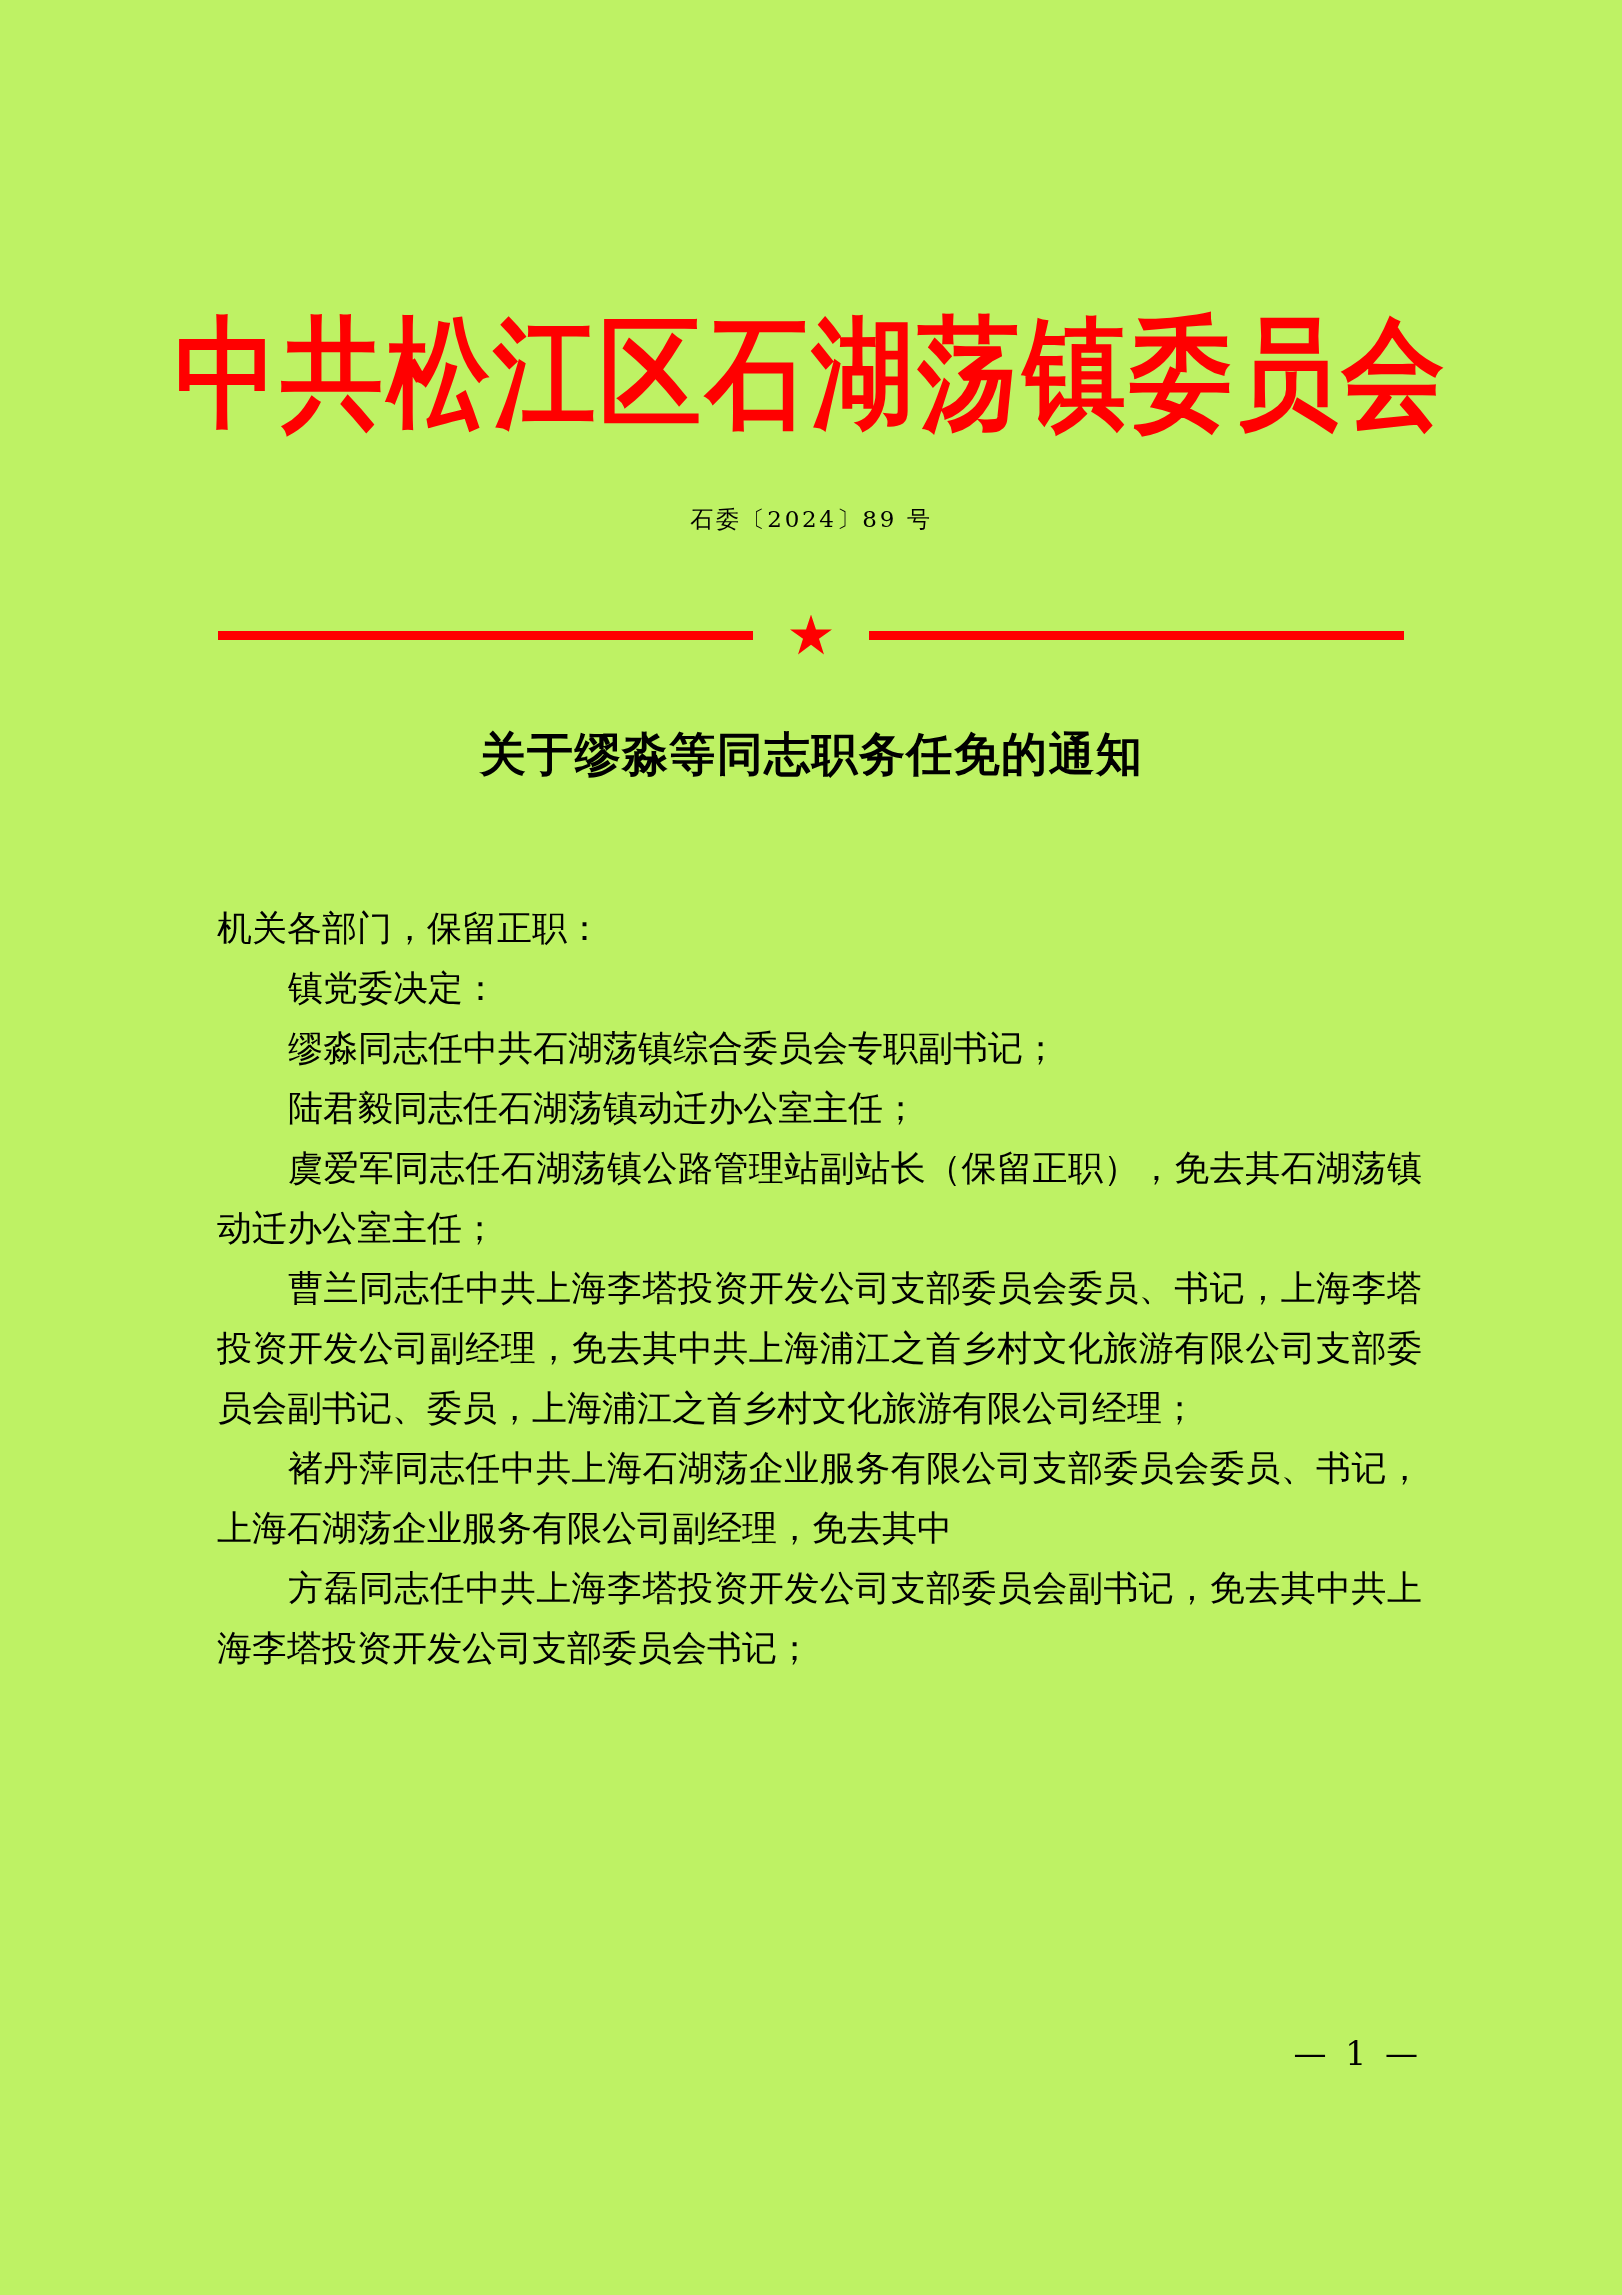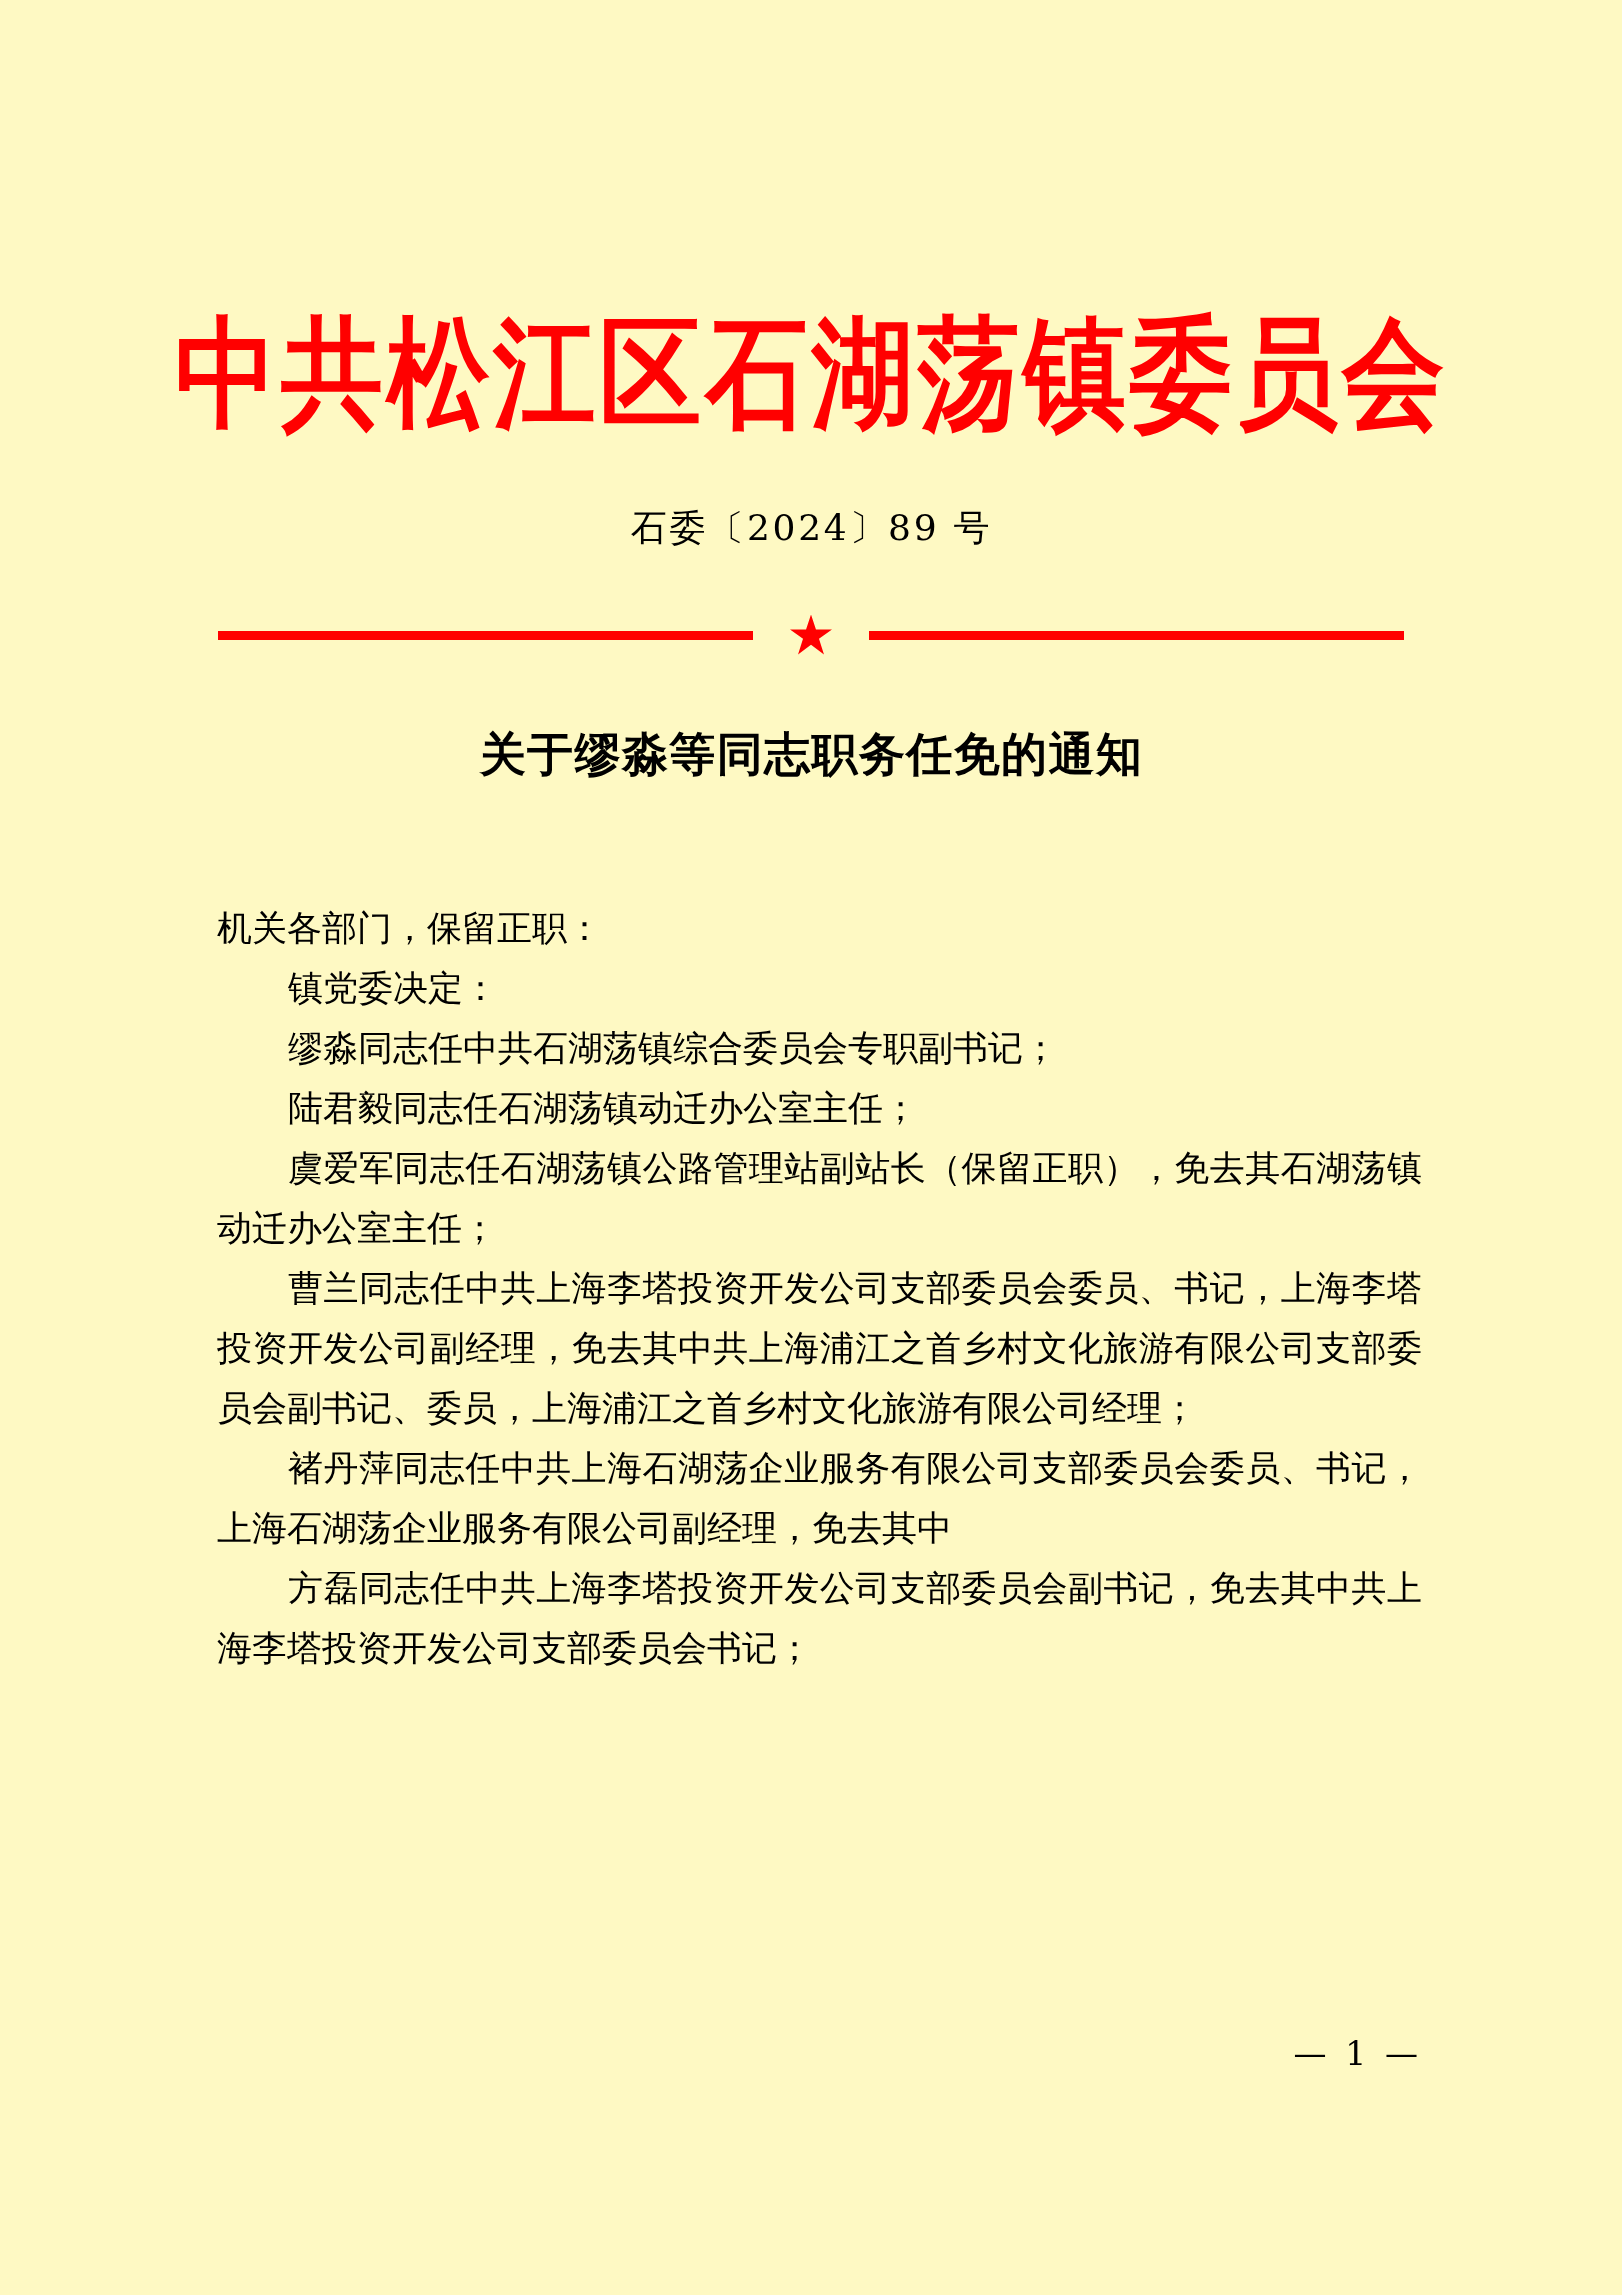--- a/index.html
+++ b/index.html
@@ -4,21 +4,21 @@
 <style>
   html, body {
     margin: 0;
     padding: 0;
     background: #ffffff;
   }
   .page {
     position: relative;
     width: 1623px;
     height: 2295px;
-    background: #fef9c3;
+    background: #bef264;
     font-family: "DejaVu Serif", "Liberation Serif", serif;
     overflow: hidden;
   }
 
   
   .masthead {
     position: absolute;
     left: 0;
     top: 310px;
     width: 1623px;
@@ -38,21 +38,21 @@
   }
 
   
   .doc-number {
     position: absolute;
     left: 0;
     top: 504px;
     width: 1623px;
     text-align: center;
     font-family: "DejaVu Serif", "Liberation Serif", serif;
-    font-size: 36px;
+    font-size: 23px;
     letter-spacing: 2.7px;
     color: #000000;
   }
 
   
   .red-rule {
     position: absolute;
     left: 218px;
     top: 630px;
     width: 1186px;

